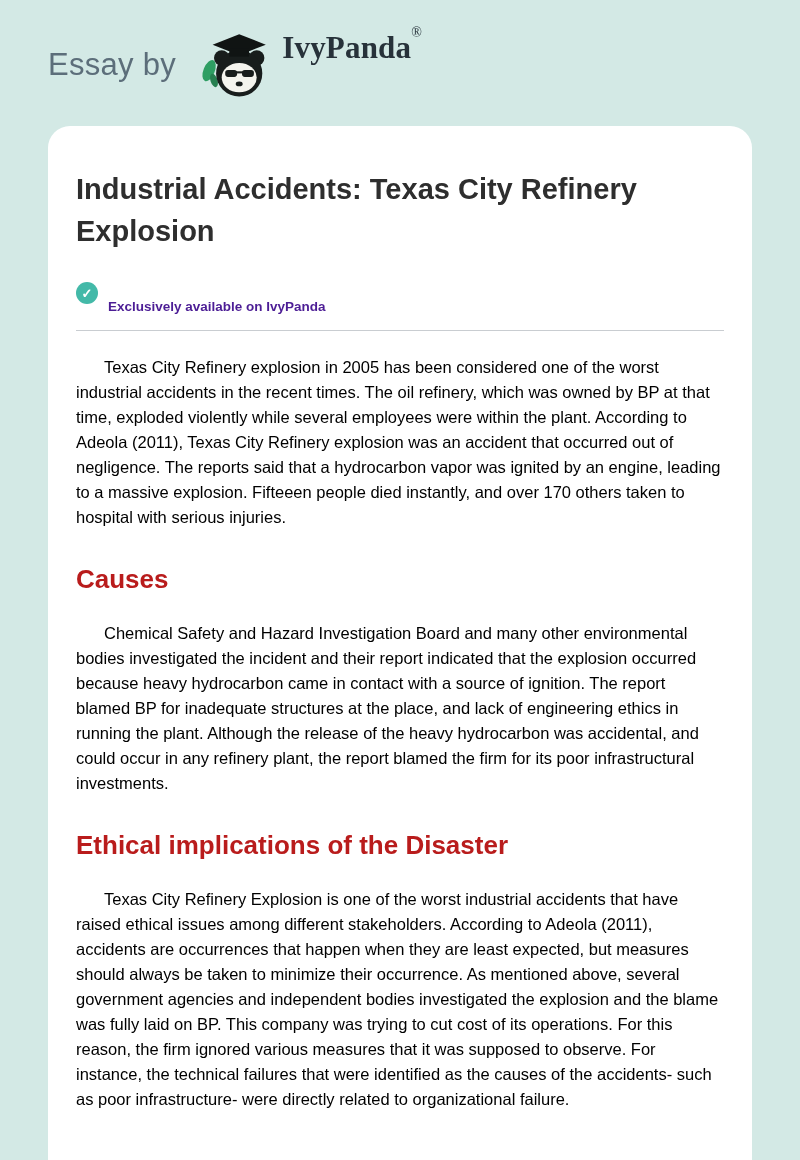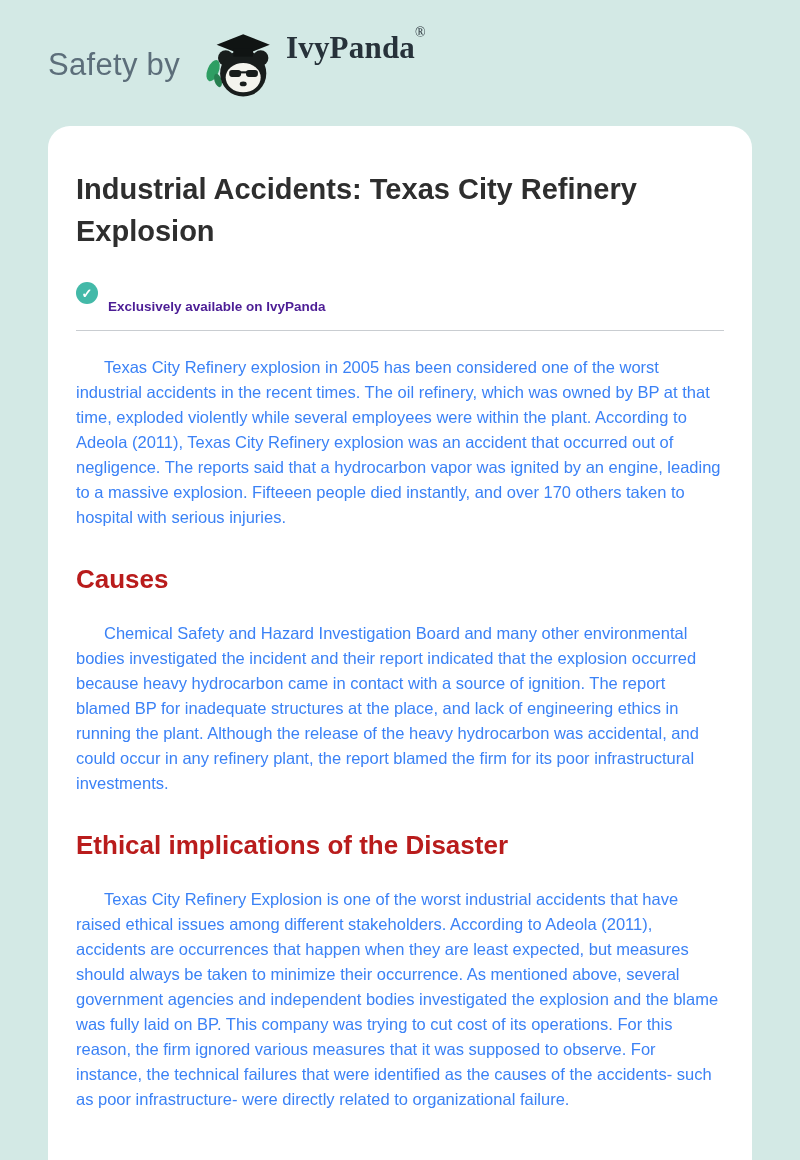--- a/index.html
+++ b/index.html
@@ -102,37 +102,37 @@
 
   .divider {
     border: none;
     border-top: 1px solid #c9cdd1;
     margin: 0 0 24px 0;
   }
 
   .para {
     font-size: 16.5px;
     line-height: 25px;
-    color: #3b82f6;
+    color: #000000;
     text-indent: 28px;
     margin-bottom: 26px;
   }
 
   .section-heading {
     font-size: 26px;
     font-weight: 700;
     color: #b91c1c;
     margin: 34px 0 26px 0;
   }
 </style>
 </head>
 <body>
 
 <div class="header">
-  <span class="essay-by">Safety by</span>
+  <span class="essay-by">Essay by</span>
 
   <div class="logo-wrap">
     <span style="display:flex;align-items:center;">
       <svg width="78" height="70" viewBox="0 0 100 100" aria-hidden="true">
 
         <ellipse cx="13" cy="58" rx="8" ry="16" fill="#2e9e63" transform="rotate(22 13 58)"></ellipse>
         <ellipse cx="20" cy="72" rx="5" ry="10" fill="#267f50" transform="rotate(-18 20 72)"></ellipse>
 
         <circle cx="31" cy="40" r="11" fill="#181d1c"></circle>
         <circle cx="81" cy="40" r="11" fill="#181d1c"></circle>

